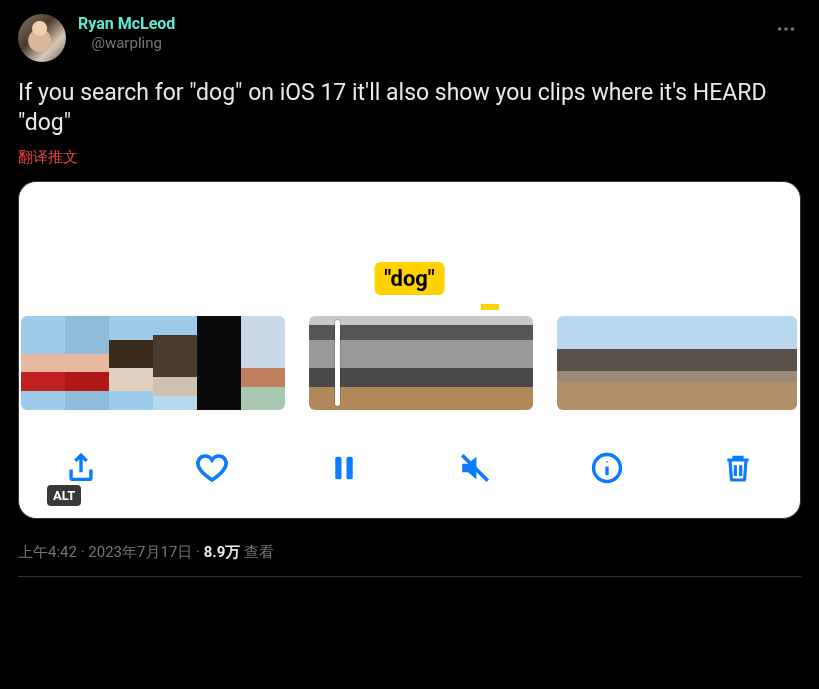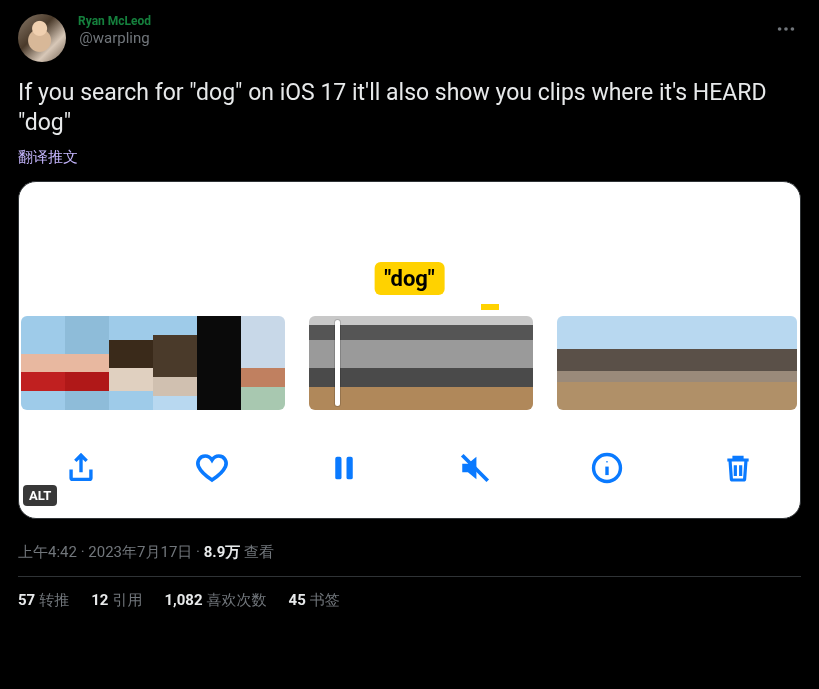--- a/index.html
+++ b/index.html
@@ -31,39 +31,39 @@
   }
   .avatar::after{
     content:"";
     position:absolute;
     inset:0;
     background:
       radial-gradient(circle at 45% 30%, #f0d0b0 0 7px, transparent 8px),
       radial-gradient(circle at 45% 55%, #d8b898 0 11px, transparent 12px);
   }
   .names { display:flex; flex-direction:column; line-height:1.25; }
-  .display-name { font-weight: 700; font-size: 12px; color:#15803d; }
+  .display-name { font-weight: 700; font-size: 16px; color:#5eead4; }
   .handle { font-size: 15px; color: #71767b; text-align: center; }
   .more-icon {
     margin-left: auto;
     color: #71767b;
     padding: 4px;
     cursor: pointer;
   }
   .body-text {
     margin-top: 16px;
     font-size: 23px;
     line-height: 1.3;
     color: #e7e9ea;
     font-weight: 400;
   }
   .translate-link {
     display: inline-block;
     margin-top: 10px;
-    color: #c4b5fd;
+    color: #ef4444;
     font-size: 15px;
     cursor: pointer;
   }
   .media-card {
     margin-top: 14px;
     background: #fff;
     border: 1px solid #2f3336;
     border-radius: 18px;
     overflow: hidden;
     position: relative;
@@ -145,21 +145,21 @@
     height: 40px;
     display: flex;
     align-items: center;
     justify-content: center;
     cursor: pointer;
   }
   .tool-btn svg { stroke: currentColor; fill: none; stroke-width: 2.4; }
   .tool-btn.filled svg { fill: currentColor; stroke: none; }
   .alt-badge {
     position: absolute;
-    left: 4px;
+    left: 28px;
     bottom: 12px;
     background: rgba(0,0,0,0.78);
     color: #fff;
     font-size: 13px;
     font-weight: 700;
     padding: 3px 6px;
     border-radius: 4px;
     cursor: pointer;
   }
   .meta-line {
@@ -276,20 +276,14 @@
 
     <div class="alt-badge">ALT</div>
   </div>
 
   <div class="meta-line">
     <span>上午4:42</span><span> · </span><span>2023年7月17日</span><span> · </span><span class="views-count">8.9万</span><span> 查看</span>
   </div>
 
   <div class="divider"></div>
 
-  <div class="stats">
-    <span class="stat-item"><span class="num">57</span><span>转推</span></span>
-    <span class="stat-item"><span class="num">12</span><span>引用</span></span>
-    <span class="stat-item"><span class="num">1,082</span><span>喜欢次数</span></span>
-    <span class="stat-item"><span class="num">45</span><span>书签</span></span>
-  </div>
 
 </div>
 
 </body></html>

